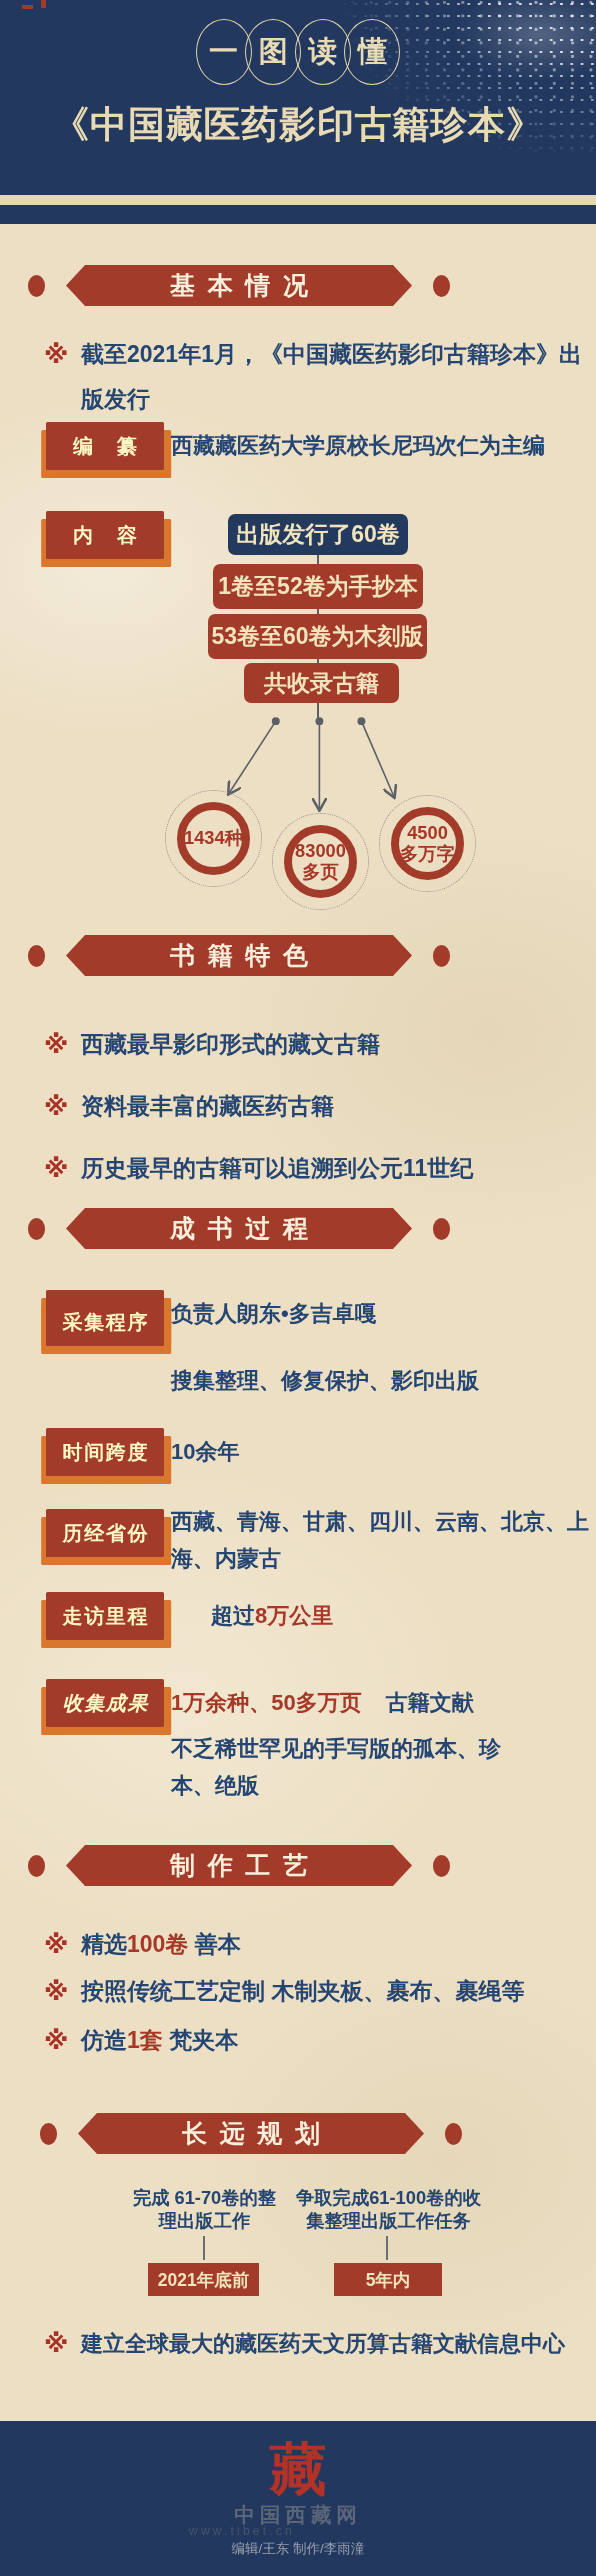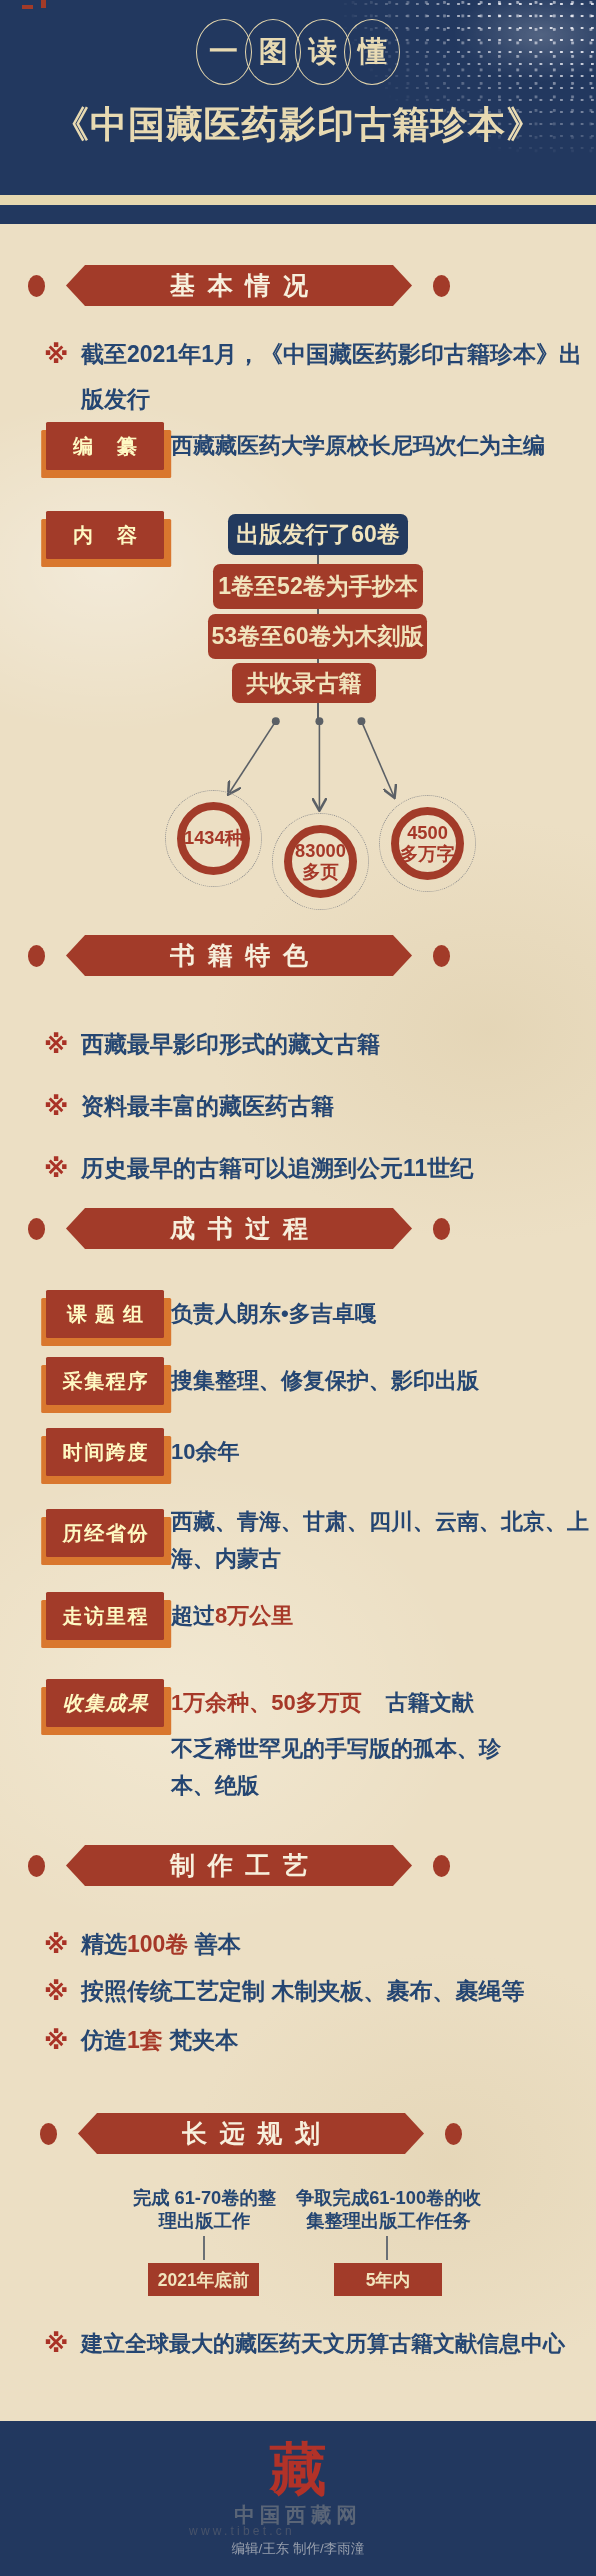--- a/index.html
+++ b/index.html
@@ -147,21 +147,21 @@
   <div class="flow-vline"></div>
   <div class="flow-box flow-navy" style="left:228px;top:514px;width:180px;height:41px;">
       <span>出版发行了60卷</span>
     </div>
   <div class="flow-box flow-red" style="left:213px;top:564px;width:210px;height:45px;">
       <span>1卷至52卷为手抄本</span>
     </div>
   <div class="flow-box flow-red" style="left:208px;top:614px;width:219px;height:45px;">
       <span>53卷至60卷为木刻版</span>
     </div>
-  <div class="flow-box flow-red" style="left:232px;top:663px;width:144px;height:40px;">
+  <div class="flow-box flow-red" style="left:244px;top:663px;width:155px;height:40px;">
       <span>共收录古籍</span>
     </div>
 
   <svg width="596" height="111" style="position:absolute;left:0;top:714px;" viewBox="0 0 750 140">
     <defs>
       <marker id="ah" markerWidth="9" markerHeight="9" refX="7" refY="4.5" orient="auto">
         <path d="M0,0 L8,4.5 L0,9" fill="none" stroke="#5b6066" stroke-width="1.6"></path>
       </marker>
     </defs>
     <circle cx="347" cy="9" r="5" fill="#5b6066"></circle>
@@ -214,39 +214,39 @@
         <span>成书过程</span>
       </div>
     <div class="banner-dot"></div>
   </div>
 
   <div class="label-box lab3" style="top:1290px;">
       <span>课题组</span>
     </div>
   <div class="row-value" style="top:1290px;">负责人朗东•多吉卓嘎</div>
 
-  <div class="label-box lab4" style="top:1357px;text-align:center;">
+  <div class="label-box lab4" style="top:1298px;text-align:center;">
       <span>采集程序</span>
     </div>
   <div class="row-value" style="top:1357px;">搜集整理、修复保护、影印出版</div>
 
   <div class="label-box lab4" style="top:1428px;">
       <span>时间跨度</span>
     </div>
   <div class="row-value" style="top:1428px;">10余年</div>
 
   <div class="label-box lab4" style="top:1509px;">
       <span>历经省份</span>
     </div>
   <div class="row-value-multi" style="top:1503px;width:429px;">西藏、青海、甘肃、四川、云南、北京、上海、内蒙古</div>
 
   <div class="label-box lab4" style="top:1592px;">
       <span>走访里程</span>
     </div>
-  <div class="row-value" style="top:1592px;">
+  <div class="row-value" style="top:1592px;padding-left:40px;">
     <span>超过</span>
       <span class="hl">8万公里</span>
   </div>
 
   <div class="label-box lab4" style="top:1679px;font-style:italic;">
       <span>收集成果</span>
     </div>
   <div class="row-value" style="top:1679px;">
     <span class="hl">1万余种、50多万页</span>
       <span class="sfx">古籍文献</span>

